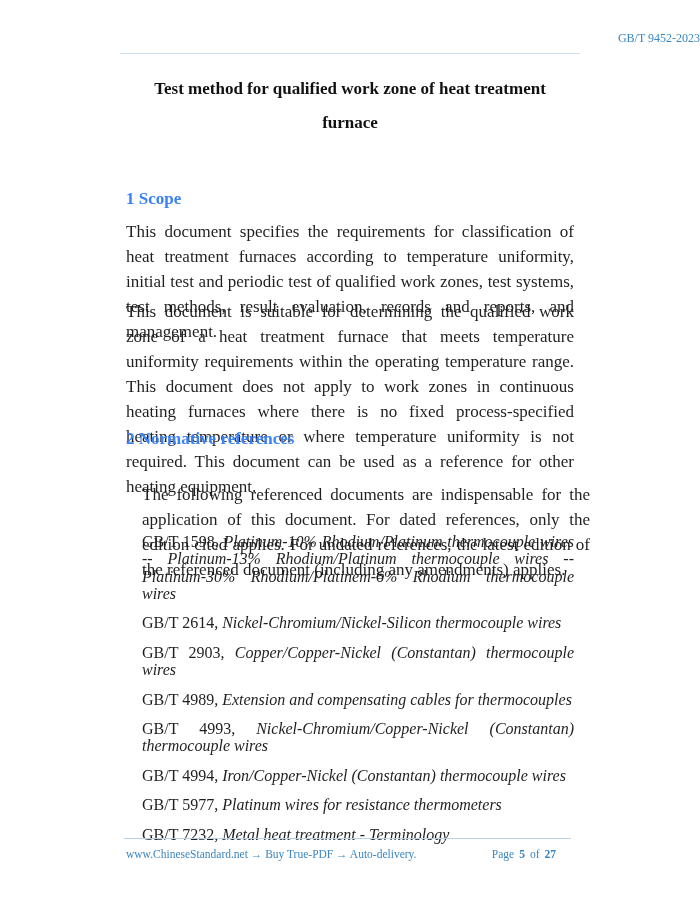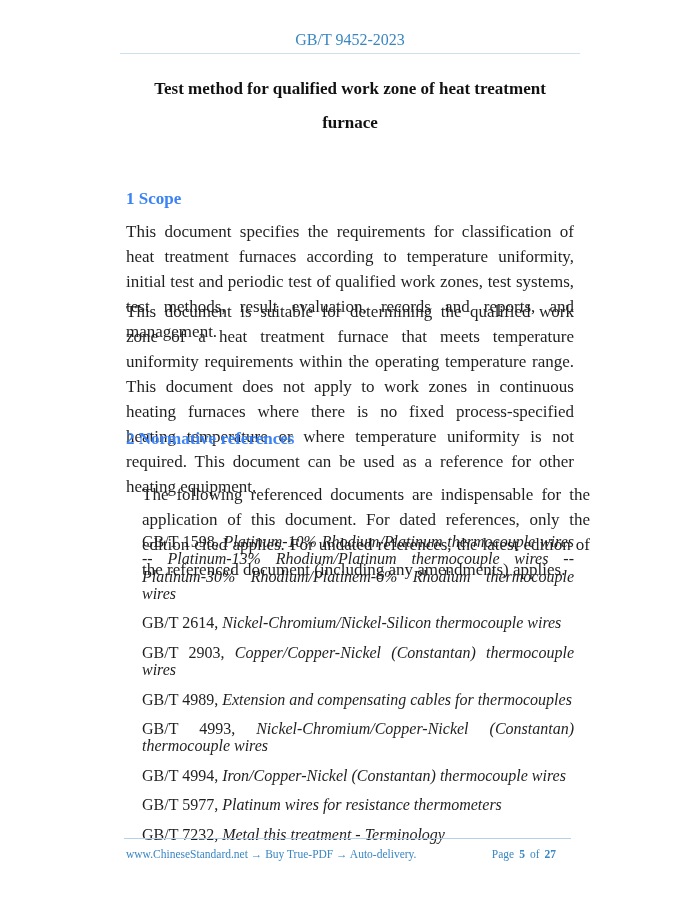--- a/index.html
+++ b/index.html
@@ -13,22 +13,22 @@
       position: relative;
       overflow: hidden;
       font-family: "Liberation Serif", "DejaVu Serif", serif;
       color: #1a1a1a;
     }
     .page-header {
       position: absolute;
       top: 31px;
       left: 0;
       width: 700px;
-      text-align: center;
-      font-size: 16px;
+      text-align: right;
+      font-size: 12px;
       color: #3a86c2;
     }
     .header-rule {
       position: absolute;
       top: 53px;
       left: 120px;
       width: 460px;
       height: 1px;
       background: #cde0ee;
     }
@@ -128,21 +128,21 @@
 <p class="para" style="top:466px; margin:16px;">The following referenced documents are indispensable for the application of this document. For dated references, only the edition cited applies. For undated references, the latest edition of the referenced document (including any amendments) applies.</p>
 
 <ul class="ref-list">
   <li class="ref-item"><span>GB/T 1598, </span><span class="ref-title">Platinum-10% Rhodium/Platinum thermocouple wires -- Platinum-13% Rhodium/Platinum thermocouple wires -- Platinum-30% Rhodium/Platinem-6% Rhodium thermocouple wires</span></li>
   <li class="ref-item"><span>GB/T 2614, </span><span class="ref-title">Nickel-Chromium/Nickel-Silicon thermocouple wires</span></li>
   <li class="ref-item"><span>GB/T 2903, </span><span class="ref-title">Copper/Copper-Nickel (Constantan) thermocouple wires</span></li>
   <li class="ref-item"><span>GB/T 4989, </span><span class="ref-title">Extension and compensating cables for thermocouples</span></li>
   <li class="ref-item"><span>GB/T 4993, </span><span class="ref-title">Nickel-Chromium/Copper-Nickel (Constantan) thermocouple wires</span></li>
   <li class="ref-item"><span>GB/T 4994, </span><span class="ref-title">Iron/Copper-Nickel (Constantan) thermocouple wires</span></li>
   <li class="ref-item"><span>GB/T 5977, </span><span class="ref-title">Platinum wires for resistance thermometers</span></li>
-  <li class="ref-item"><span>GB/T 7232, </span><span class="ref-title">Metal this treatment - Terminology</span></li>
+  <li class="ref-item"><span>GB/T 7232, </span><span class="ref-title">Metal heat treatment - Terminology</span></li>
 </ul>
 
 <div class="footer-rule"></div>
 <div class="footer">
   <a class="footer-link">www.ChineseStandard.net</a><span> → Buy True-PDF → Auto-delivery.</span>
   <span class="footer-pager">
     <span>Page</span><span class="spc"></span><b>5</b><span class="spc"></span><span>of</span><span class="spc"></span><b>27</b>
   </span>
 </div>
 

